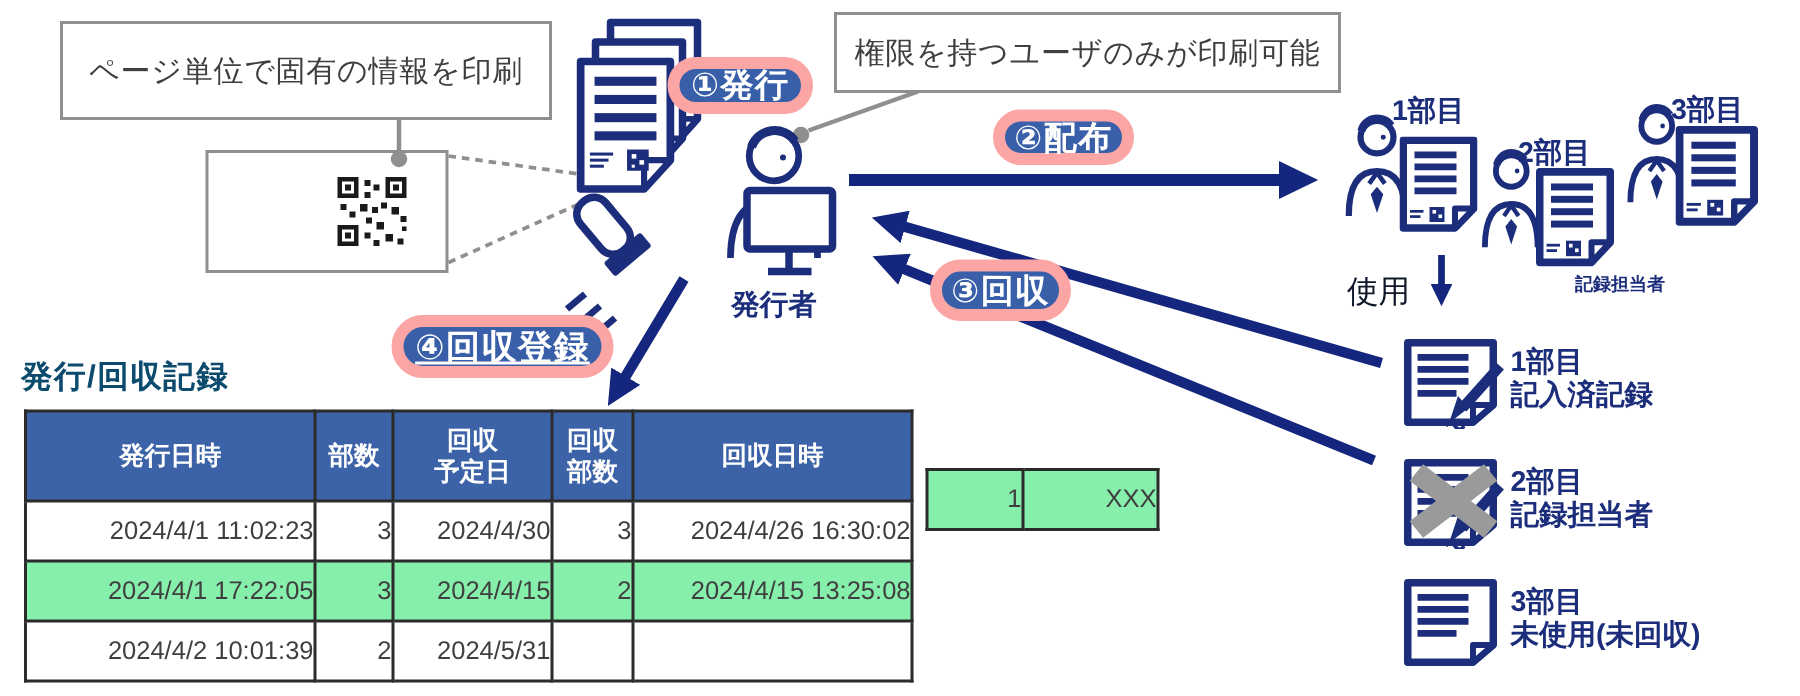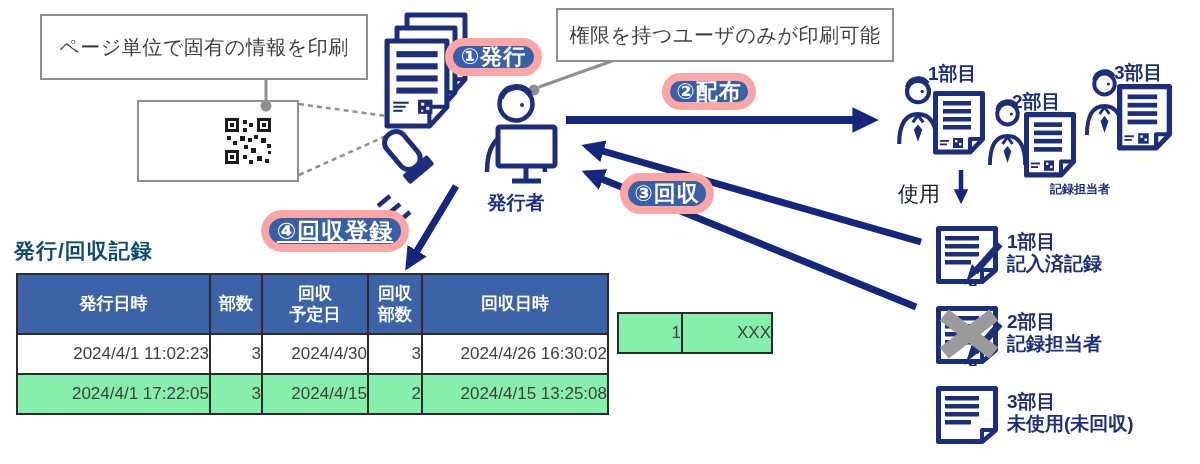--- a/index.html
+++ b/index.html
@@ -291,20 +291,27 @@
       <td>3</td>
       <td>2024/4/26 16:30:02</td>
     </tr>
     <tr class="r hl">
       <td>2024/4/1 17:22:05</td>
       <td>3</td>
       <td>2024/4/15</td>
       <td>2</td>
       <td>2024/4/15 13:25:08</td>
     </tr>
+    <tr class="r">
+      <td>2024/4/2 10:01:39</td>
+      <td>2</td>
+      <td>2024/5/31</td>
+      <td></td>
+      <td></td>
+    </tr>
   </tbody>
     </table>
 
   <table class="tbl extra-tbl">
     <colgroup>
         <col style="width:64px">
         <col style="width:90px">
       </colgroup>
     <tbody>
     <tr class="r">

